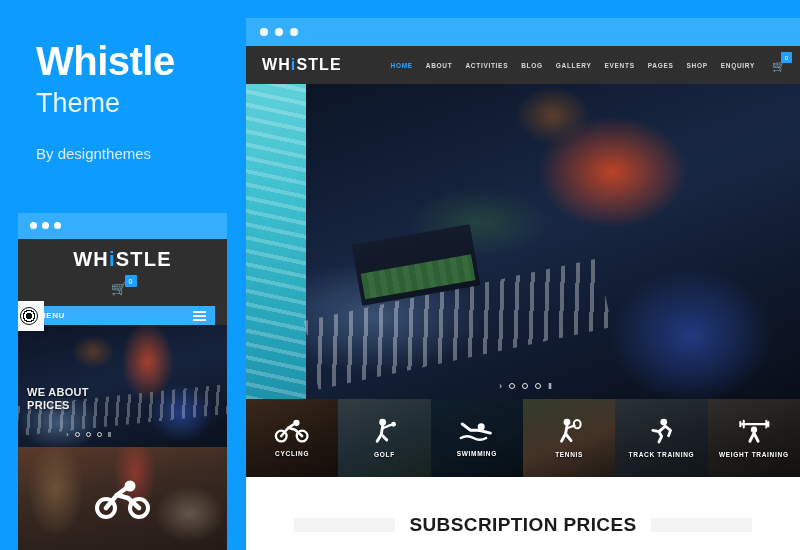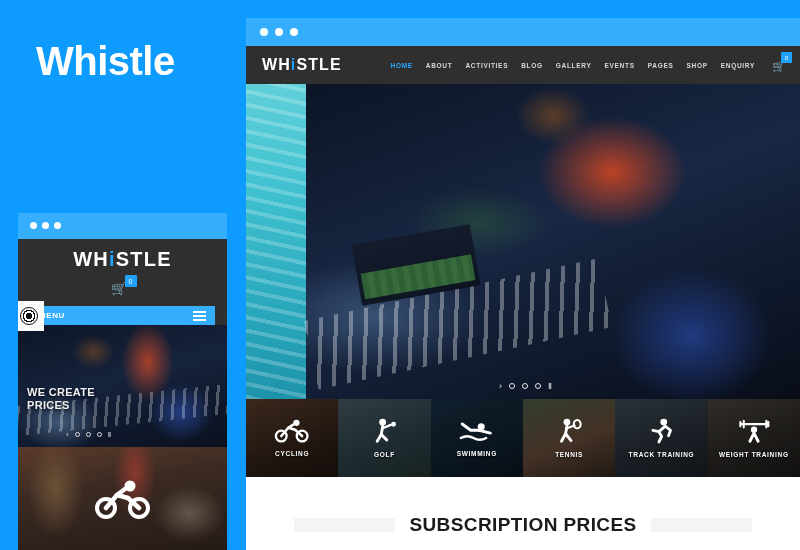--- a/index.html
+++ b/index.html
@@ -223,20 +223,22 @@
   .subs-title {
     font-size:19px; font-weight:bold; color:#1b1b1b;
     letter-spacing:0.4px; padding:0 14px; white-space:nowrap;
   }
 </style>
 </head>
 <body>
 
 <div class="promo">
   <div class="promo-title">Whistle</div>
+  <div class="promo-sub">Theme</div>
+  <div class="promo-by">By designthemes</div>
 </div>
 
 <div class="mobile">
 
   <div class="mobile-bar">
     <div class="dots">
       <span class="dot-w"></span>
       <span class="dot-w"></span>
       <span class="dot-w"></span>
     </div>
@@ -260,21 +262,21 @@
   </div>
 
   <div class="ball-badge">
     <span class="ball"></span>
   </div>
 
   <div class="m-hero">
     <div class="m-hero-img"></div>
     <div class="m-hero-lights"></div>
     <div class="m-hero-txt">
-      <div>WE CREATE</div>
+      <div>WE ABOUT</div>
       <div>PRICES</div>
     </div>
     <div class="m-slider">
       <span class="arw">›</span>
       <span class="s-dot"></span>
       <span class="s-dot"></span>
       <span class="s-dot"></span>
       <span class="ps">II</span>
     </div>
   </div>

